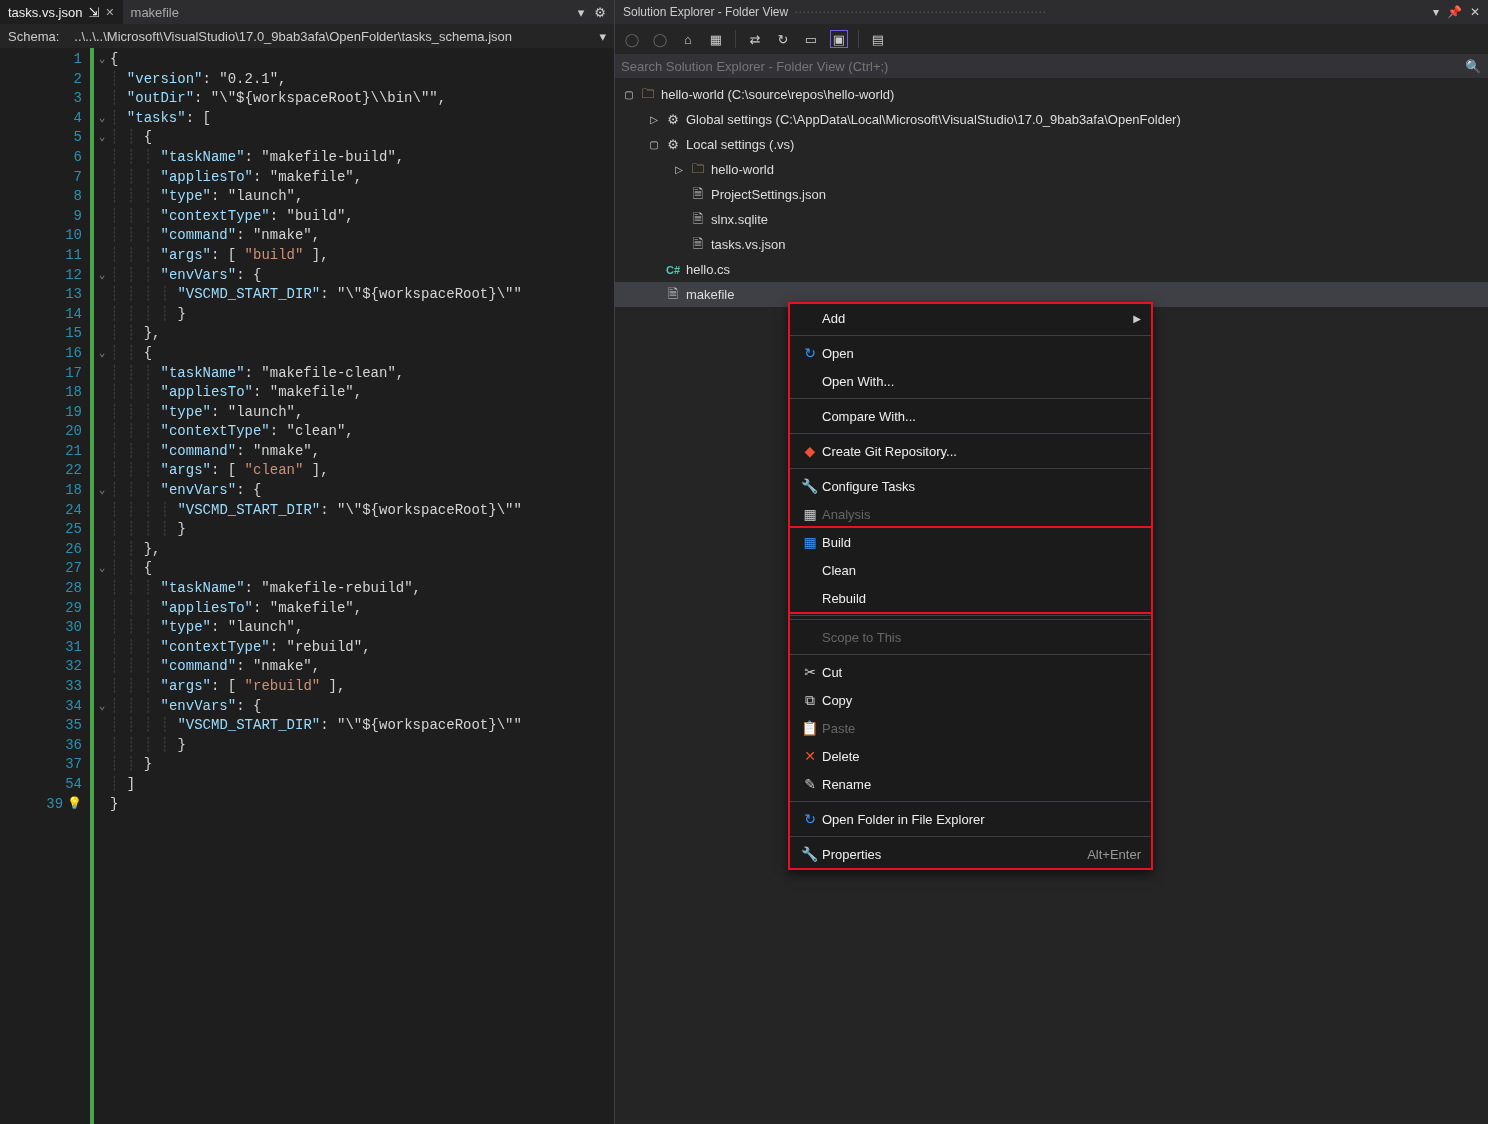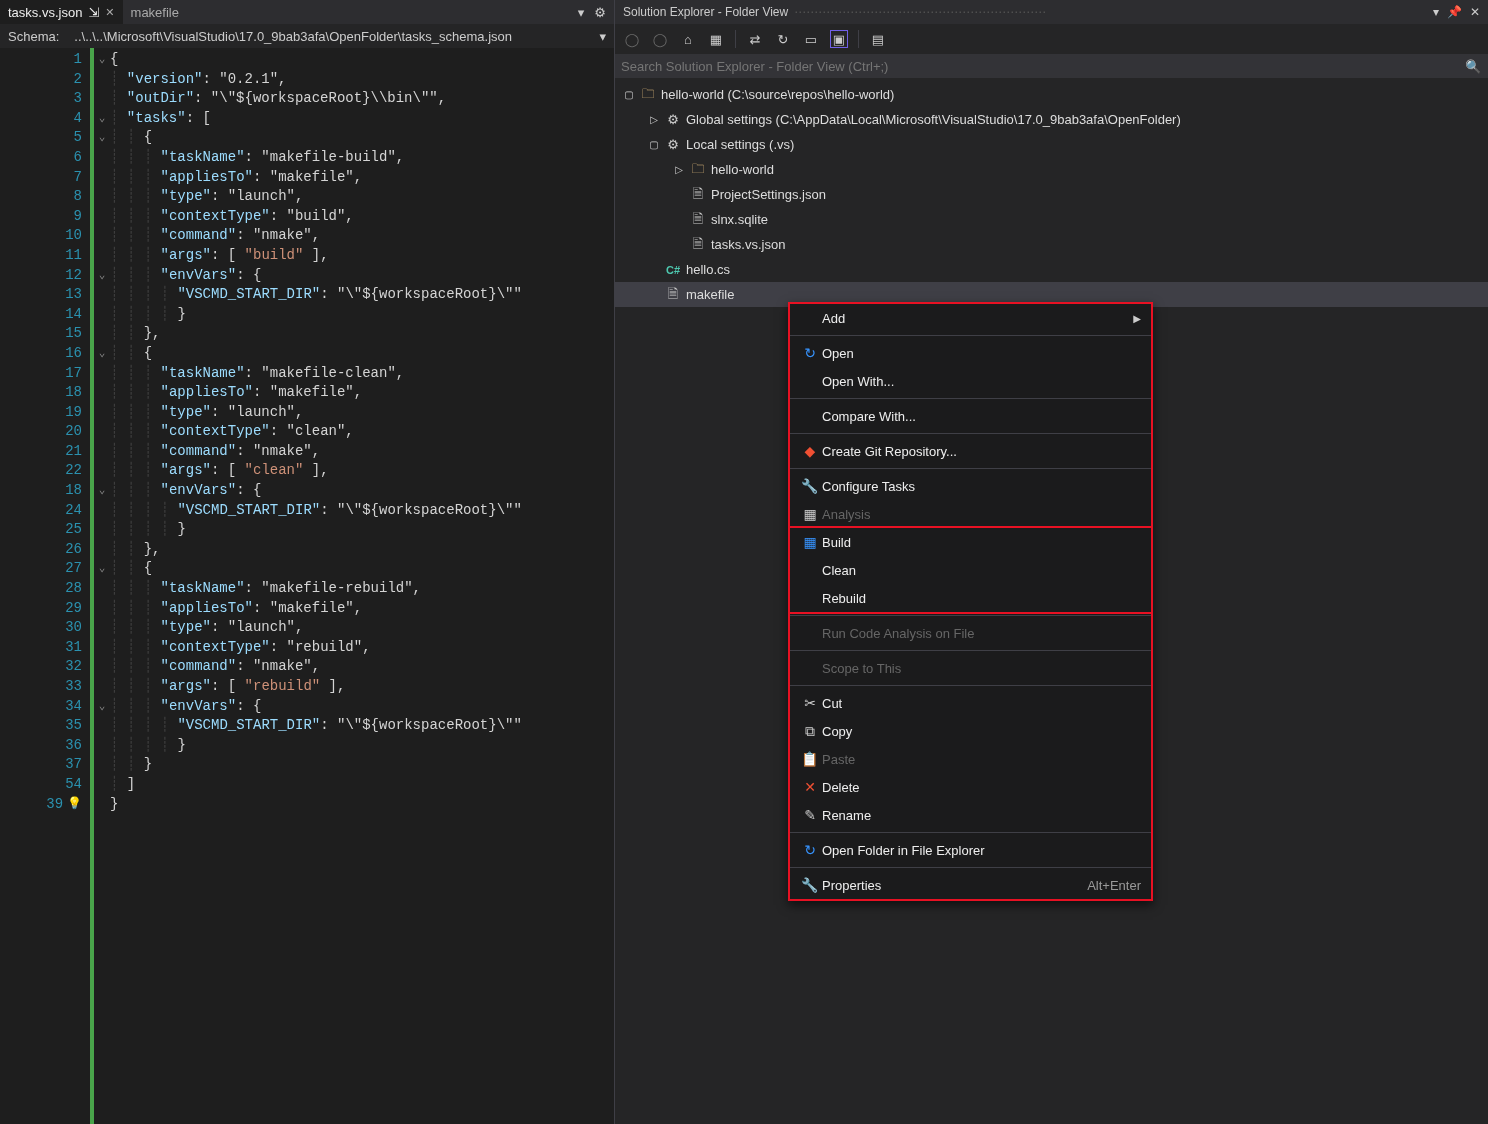--- a/index.html
+++ b/index.html
@@ -410,24 +410,20 @@
         <div class="menu-item">
           <span class="menu-icon" style="color:#ccc"></span>
           <span class="menu-label">Clean</span>
         </div>
         <div class="menu-item">
           <span class="menu-icon" style="color:#ccc"></span>
           <span class="menu-label">Rebuild</span>
         </div>
       </div>
       <div class="menu-sep"></div>
-      <div class="menu-item disabled">
-        <span class="menu-icon" style="color:#ccc"></span>
-        <span class="menu-label">Run Code Analysis on File</span>
-      </div>
       <div class="menu-sep"></div>
       <div class="menu-item disabled">
         <span class="menu-icon" style="color:#ccc"></span>
         <span class="menu-label">Scope to This</span>
       </div>
       <div class="menu-sep"></div>
       <div class="menu-item">
         <span class="menu-icon" style="color:#ccc">✂</span>
         <span class="menu-label">Cut</span>
       </div>

